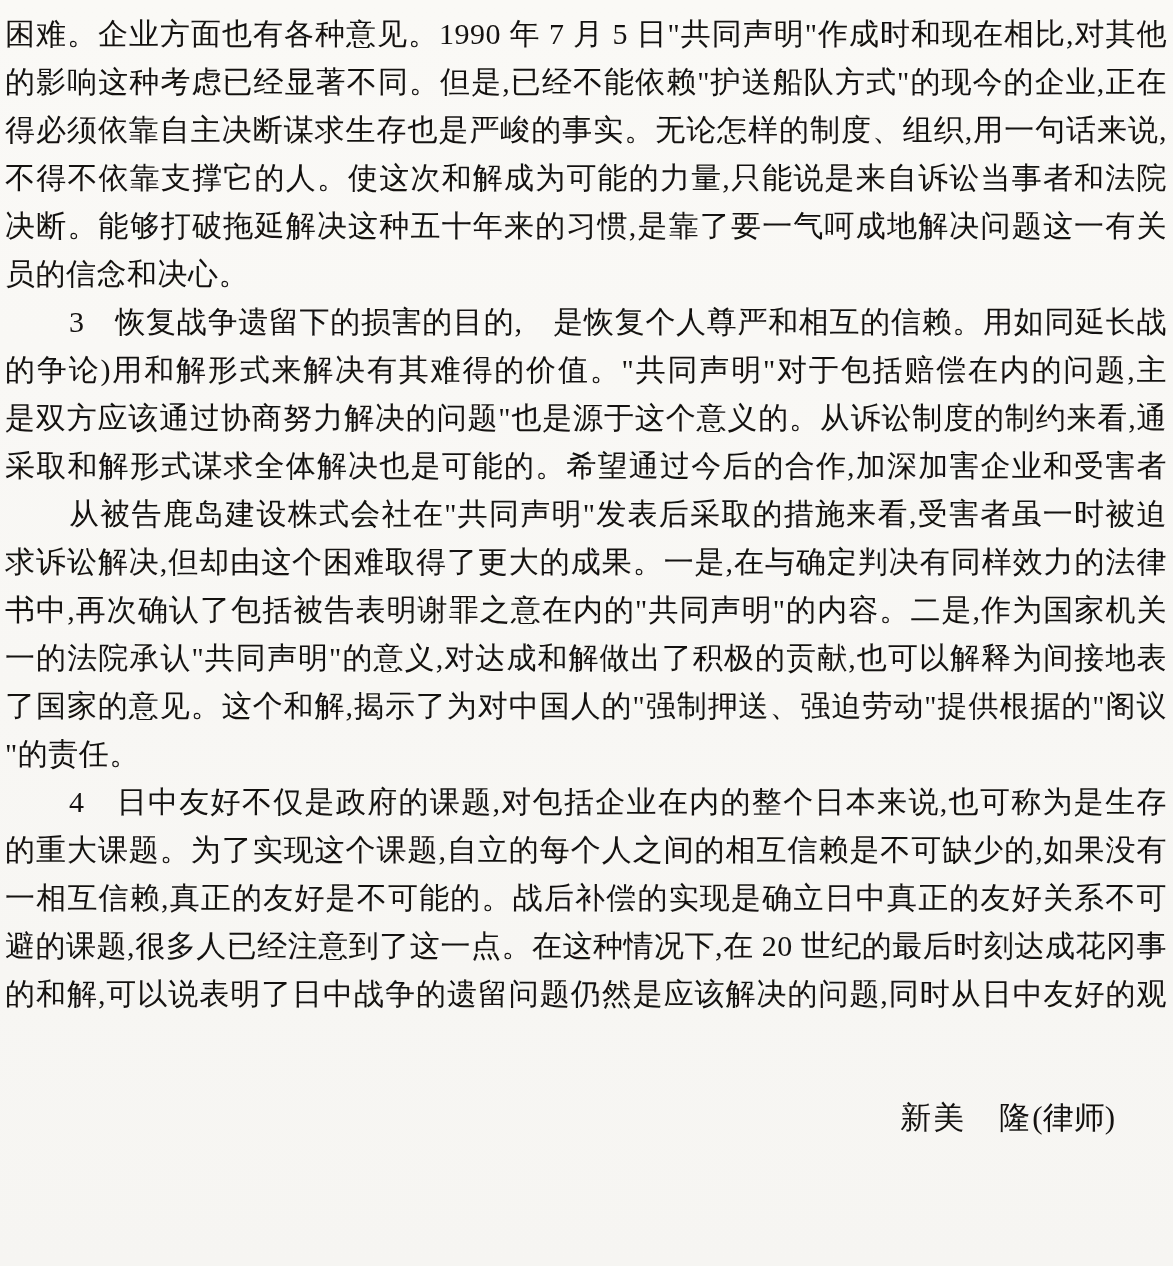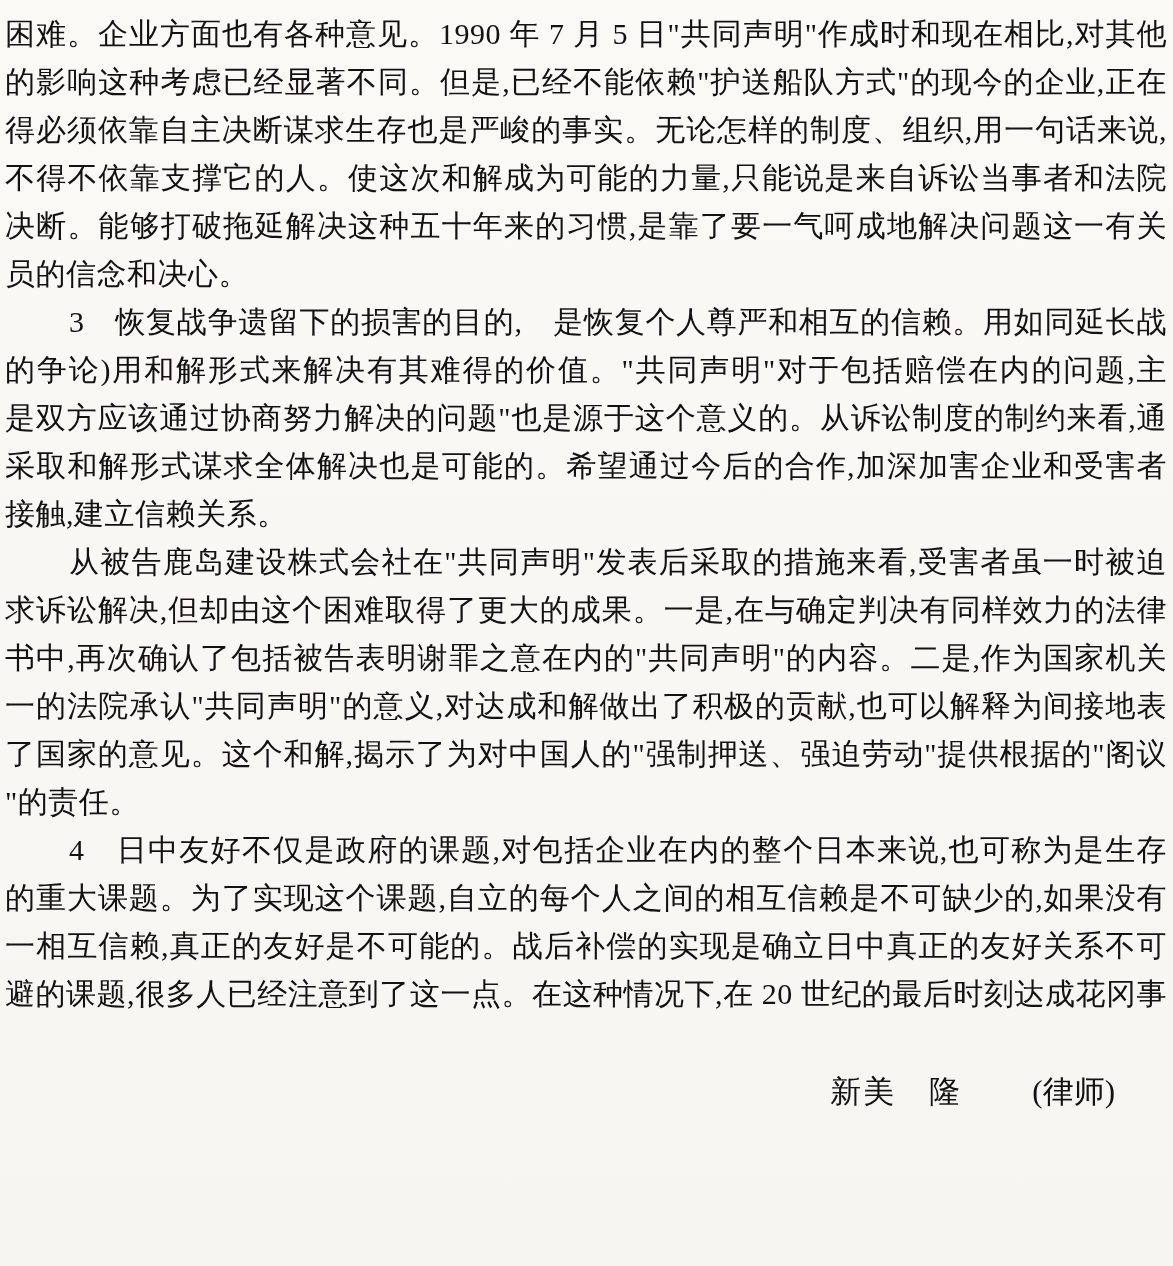--- a/index.html
+++ b/index.html
@@ -33,25 +33,24 @@
     overflow: hidden;
   }
   .line.last {
     text-align: right;
     text-align-last: left;
   }
   .line.indent {
     padding-left: 64px;
   }
   .signature {
-    margin-top: 50px;
+    margin-top: 76px;
     display: flex;
     justify-content: flex-end;
     align-items: baseline;
-    gap: 70px;
     padding-right: 52px;
     font-size: 31px;
     line-height: 48px;
   }
   .signature .name {
     letter-spacing: 2px;
   }
 </style>
 </head>
 <body>
@@ -60,29 +59,29 @@
   <div class="line">困难。企业方面也有各种意见。1990 年 7 月 5 日"共同声明"作成时和现在相比,对其他方面</div>
   <div class="line">的影响这种考虑已经显著不同。但是,已经不能依赖"护送船队方式"的现今的企业,正在变</div>
   <div class="line">得必须依靠自主决断谋求生存也是严峻的事实。无论怎样的制度、组织,用一句话来说,都</div>
   <div class="line">不得不依靠支撑它的人。使这次和解成为可能的力量,只能说是来自诉讼当事者和法院的</div>
   <div class="line">决断。能够打破拖延解决这种五十年来的习惯,是靠了要一气呵成地解决问题这一有关人</div>
   <div class="line last">员的信念和决心。</div>
   <div class="line indent">3　恢复战争遗留下的损害的目的,　是恢复个人尊严和相互的信赖。用如同延长战争的</div>
   <div class="line">的争论)用和解形式来解决有其难得的价值。"共同声明"对于包括赔偿在内的问题,主张"这</div>
   <div class="line">是双方应该通过协商努力解决的问题"也是源于这个意义的。从诉讼制度的制约来看,通过</div>
   <div class="line">采取和解形式谋求全体解决也是可能的。希望通过今后的合作,加深加害企业和受害者的</div>
-  <div class="line last">接触,建立信赖关系。</div>
   <div class="line indent">从被告鹿岛建设株式会社在"共同声明"发表后采取的措施来看,受害者虽一时被迫寻</div>
   <div class="line">求诉讼解决,但却由这个困难取得了更大的成果。一是,在与确定判决有同样效力的法律文</div>
   <div class="line">书中,再次确认了包括被告表明谢罪之意在内的"共同声明"的内容。二是,作为国家机关之</div>
   <div class="line">一的法院承认"共同声明"的意义,对达成和解做出了积极的贡献,也可以解释为间接地表明</div>
   <div class="line">了国家的意见。这个和解,揭示了为对中国人的"强制押送、强迫劳动"提供根据的"阁议决定</div>
   <div class="line last">"的责任。</div>
   <div class="line indent">4　日中友好不仅是政府的课题,对包括企业在内的整个日本来说,也可称为是生存条件</div>
   <div class="line">的重大课题。为了实现这个课题,自立的每个人之间的相互信赖是不可缺少的,如果没有这</div>
   <div class="line">一相互信赖,真正的友好是不可能的。战后补偿的实现是确立日中真正的友好关系不可回</div>
   <div class="line">避的课题,很多人已经注意到了这一点。在这种情况下,在 20 世纪的最后时刻达成花冈事件</div>
+  <div class="line">的和解,可以说表明了日中战争的遗留问题仍然是应该解决的问题,同时从日中友好的观</div>
 
   <div class="signature">
     <span class="name">新美　隆</span>
     <span class="title">(律师)</span>
   </div>
 </div>
 
 </body></html>

